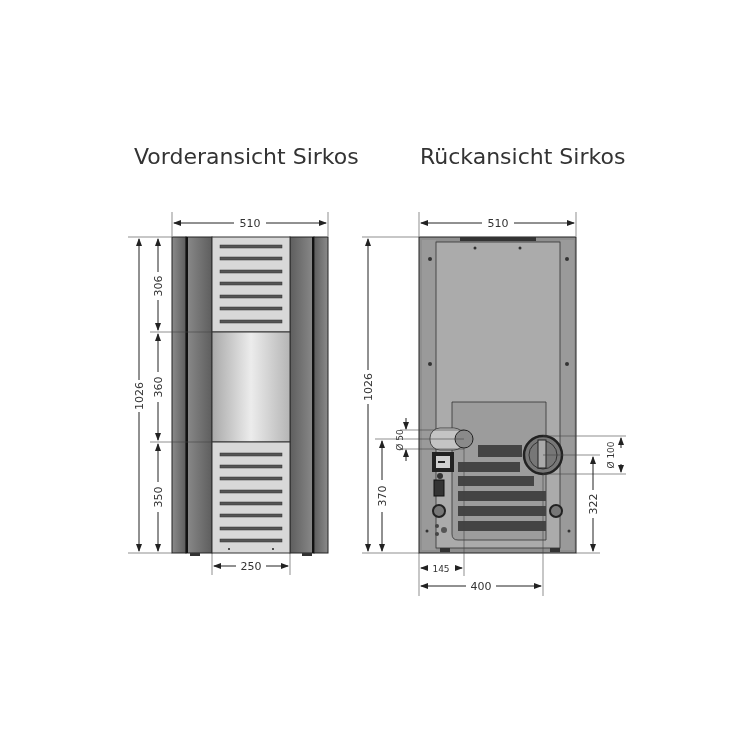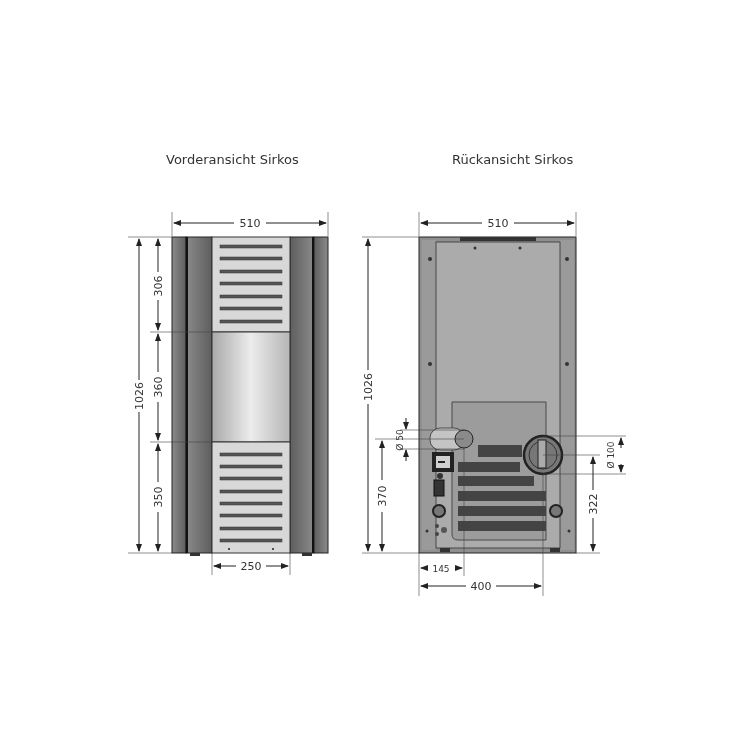--- a/index.html
+++ b/index.html
@@ -1,18 +1,18 @@
 <!DOCTYPE html>
 <html><head>
 <meta charset="utf-8">
 <style>
   html, body { margin:0; padding:0; background:#ffffff; }
   body { width:750px; height:750px; position:relative; overflow:hidden;
          font-family:"DejaVu Sans", sans-serif; }
-  .title { position:absolute; top:152px; font-size:13px; color:#333; white-space:nowrap;margin-left:32px; }
+  .title { position:absolute; top:144px; font-size:22px; color:#333; white-space:nowrap; }
   svg { position:absolute; left:0; top:0; }
   .dim { font-family:"DejaVu Sans", sans-serif; font-size:11px; fill:#333; }
   .dimsm { font-family:"DejaVu Sans", sans-serif; font-size:9px; fill:#333; }
 </style>
 </head>
 <body>
 
 <div class="title" style="left:134px;">Vorderansicht Sirkos</div>
 <div class="title" style="left:420px;">Rückansicht Sirkos</div>
 

